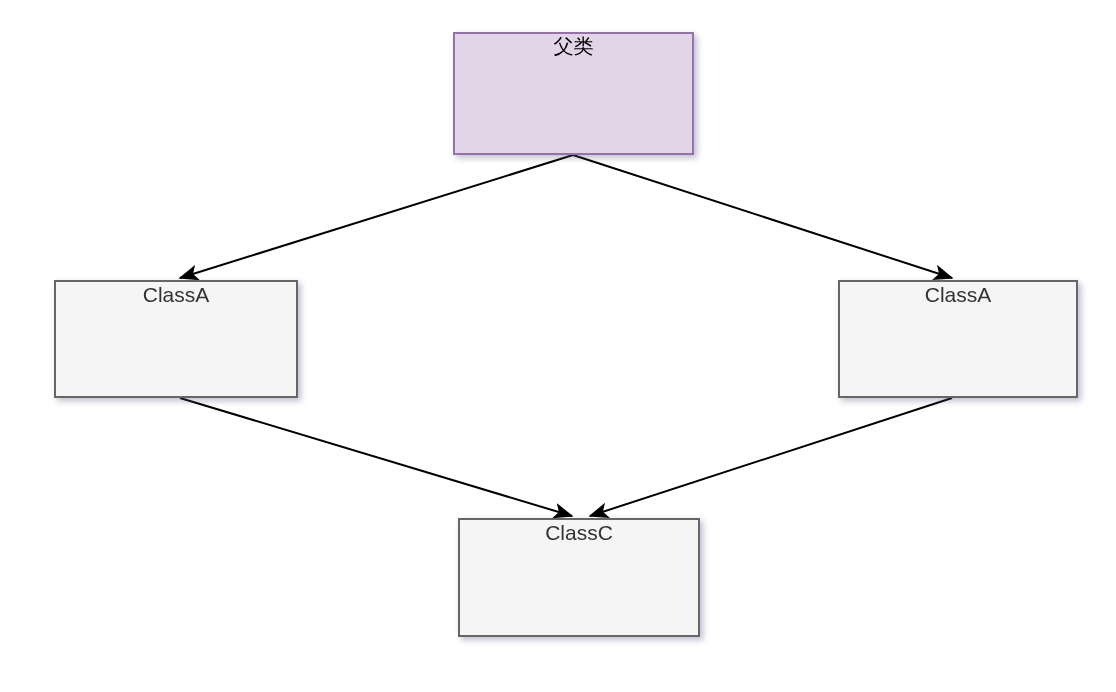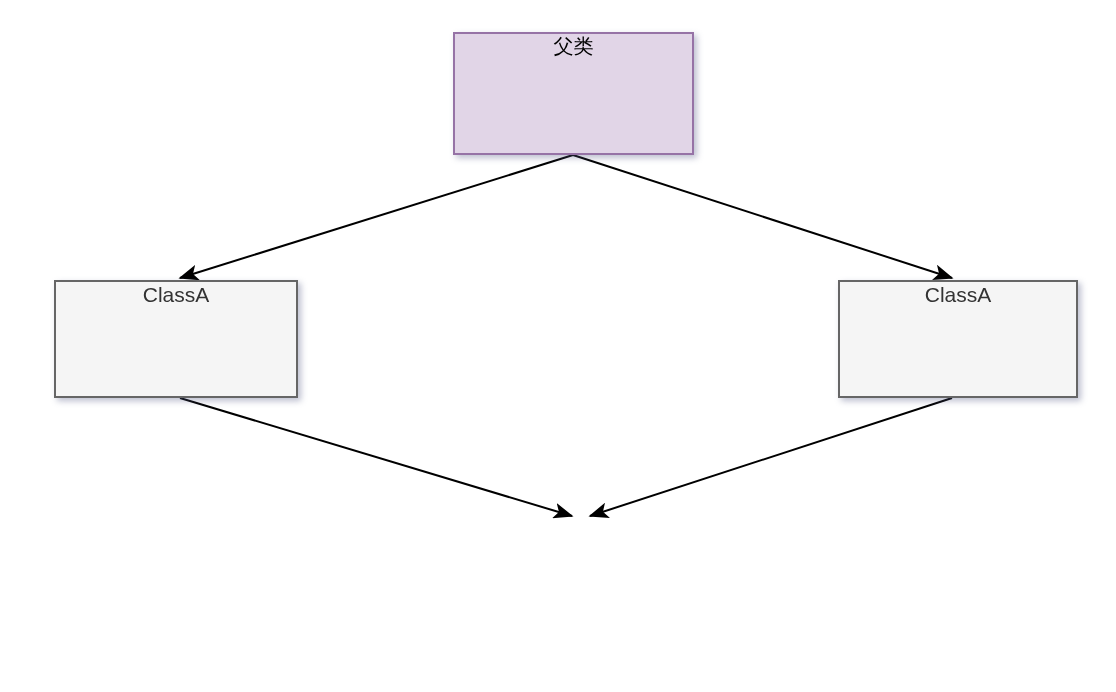--- a/index.html
+++ b/index.html
@@ -83,14 +83,17 @@
   </div>
 
   <div class="node node-class" style="left: 54px; top: 280px; width: 244px; height: 118px;">
     <span class="node-label">ClassA</span>
   </div>
 
   <div class="node node-class" style="left: 838px; top: 280px; width: 240px; height: 118px;">
     <span class="node-label">ClassA</span>
   </div>
 
+  <div class="node node-class" style="left: 458px; top: 518px; width: 242px; height: 119px;">
+    <span class="node-label">ClassC</span>
+  </div>
 
 </div>
 
 </body></html>

